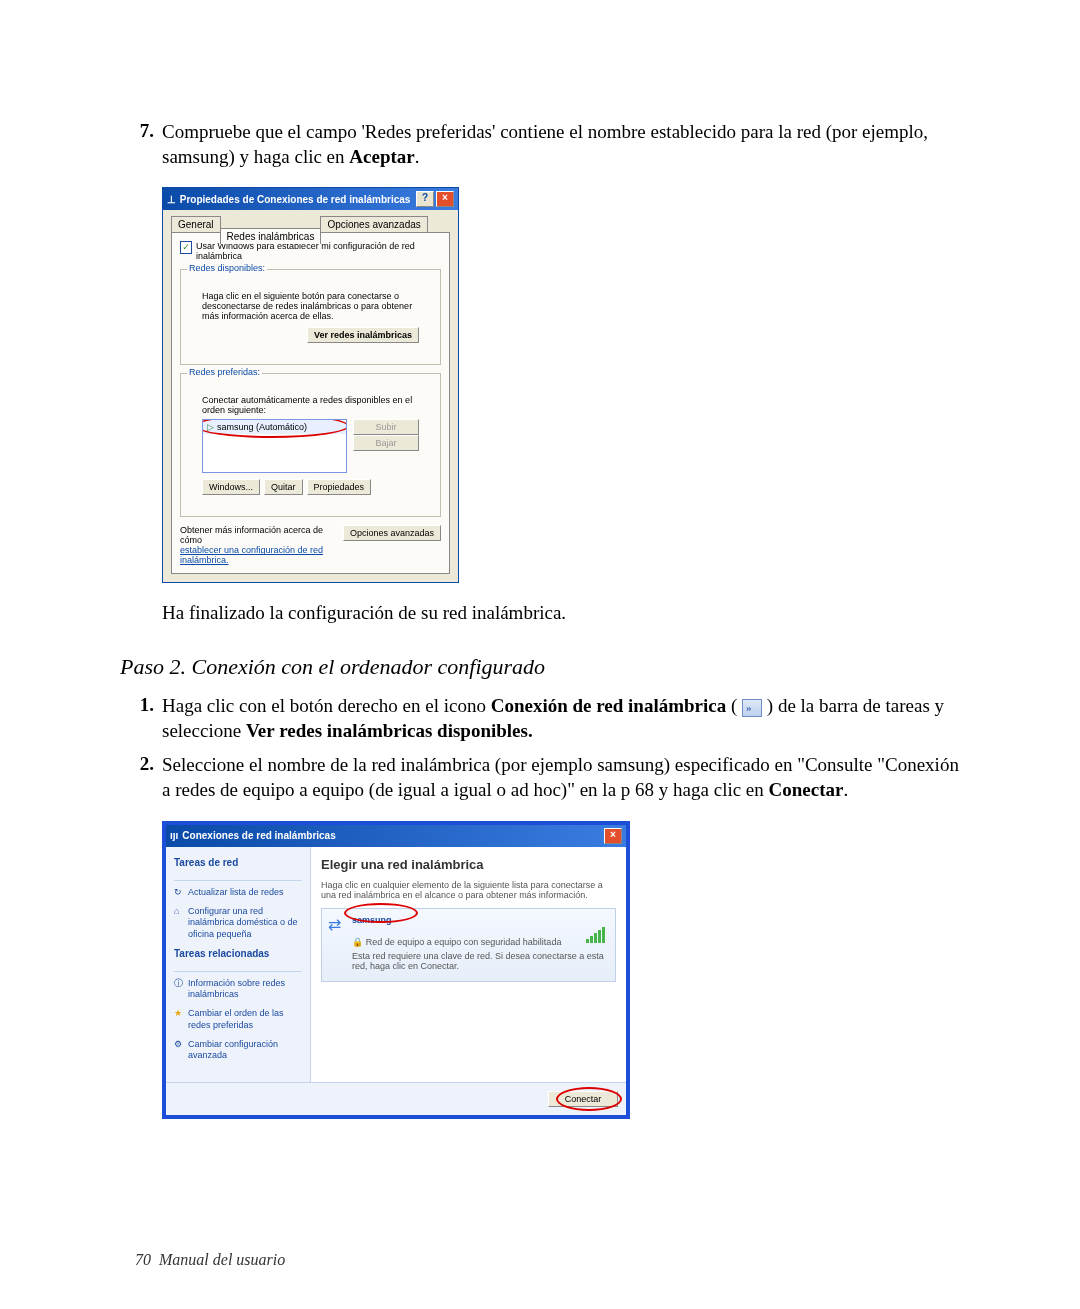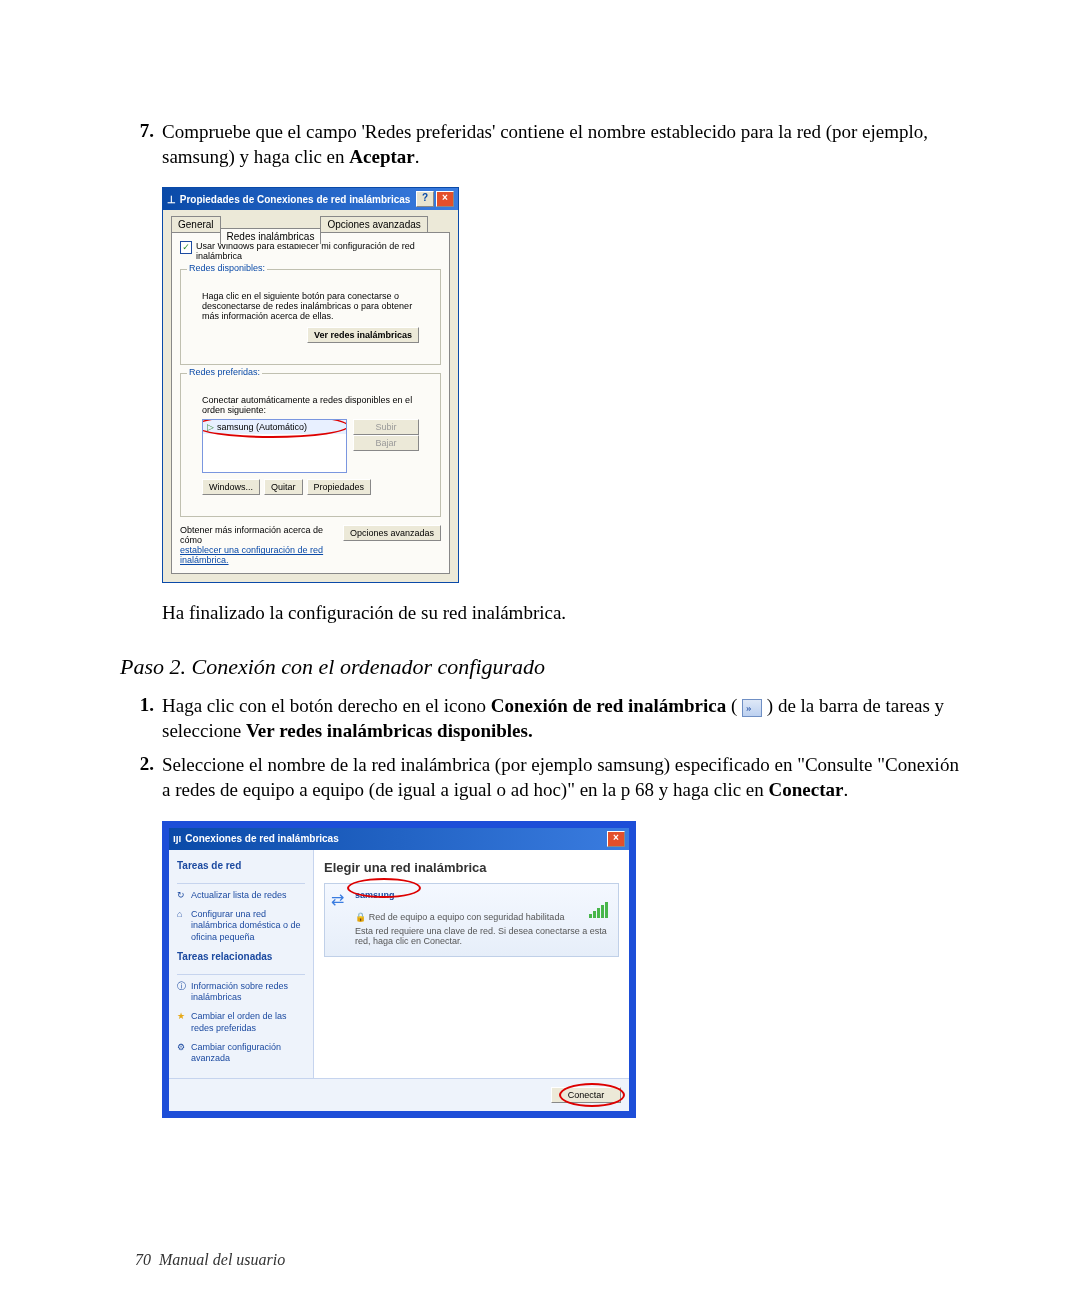--- a/index.html
+++ b/index.html
@@ -160,21 +160,21 @@
   }
   .wl-icon::after {
     content:"\00BB";
     color:#1c4aa0;
     font-size:11px;
     position:absolute;left:3px;top:0;
   }
   
   .dlg2 {
     width: 460px;
-    border:7px solid #1d4ed8;
+    border:4px solid #1d4ed8;
     font-family:Tahoma,Arial,sans-serif;
     font-size:9px;
     background:#eef3fb;
   }
   .dlg2-title {
     background:linear-gradient(to right,#0a4aa8,#3a7ce0);
     color:#fff;
     padding:3px 4px;
     display:flex;
     align-items:center;
@@ -381,20 +381,21 @@
               <span class="ic" style="color:#e6a817;">★</span>
               <span>Cambiar el orden de las redes preferidas</span>
             </div>
           <div class="side-link">
               <span class="ic">⚙</span>
               <span>Cambiar configuración avanzada</span>
             </div>
         </div>
         <div class="main">
           <div class="main-h">Elegir una red inalámbrica</div>
+          <div class="main-sub">Haga clic en cualquier elemento de la siguiente lista para conectarse a una red inalámbrica en el alcance o para obtener más información.</div>
           <div class="net-item" style="position:relative;">
             <span style="position:absolute;left:6px;top:6px;color:#3a7ce0;font-size:16px;">⇄</span>
             <div><span class="net-name2">samsung</span></div>
             <div style="margin-top:12px;color:#555;">
               <span style="color:#c88a00;">🔒</span>
               <span>Red de equipo a equipo con seguridad habilitada</span>
             </div>
             <div style="margin-top:4px;color:#555;">Esta red requiere una clave de red. Si desea conectarse a esta red, haga clic en Conectar.</div>
             <div class="sigbars">
               <span style="height:4px;"></span>

